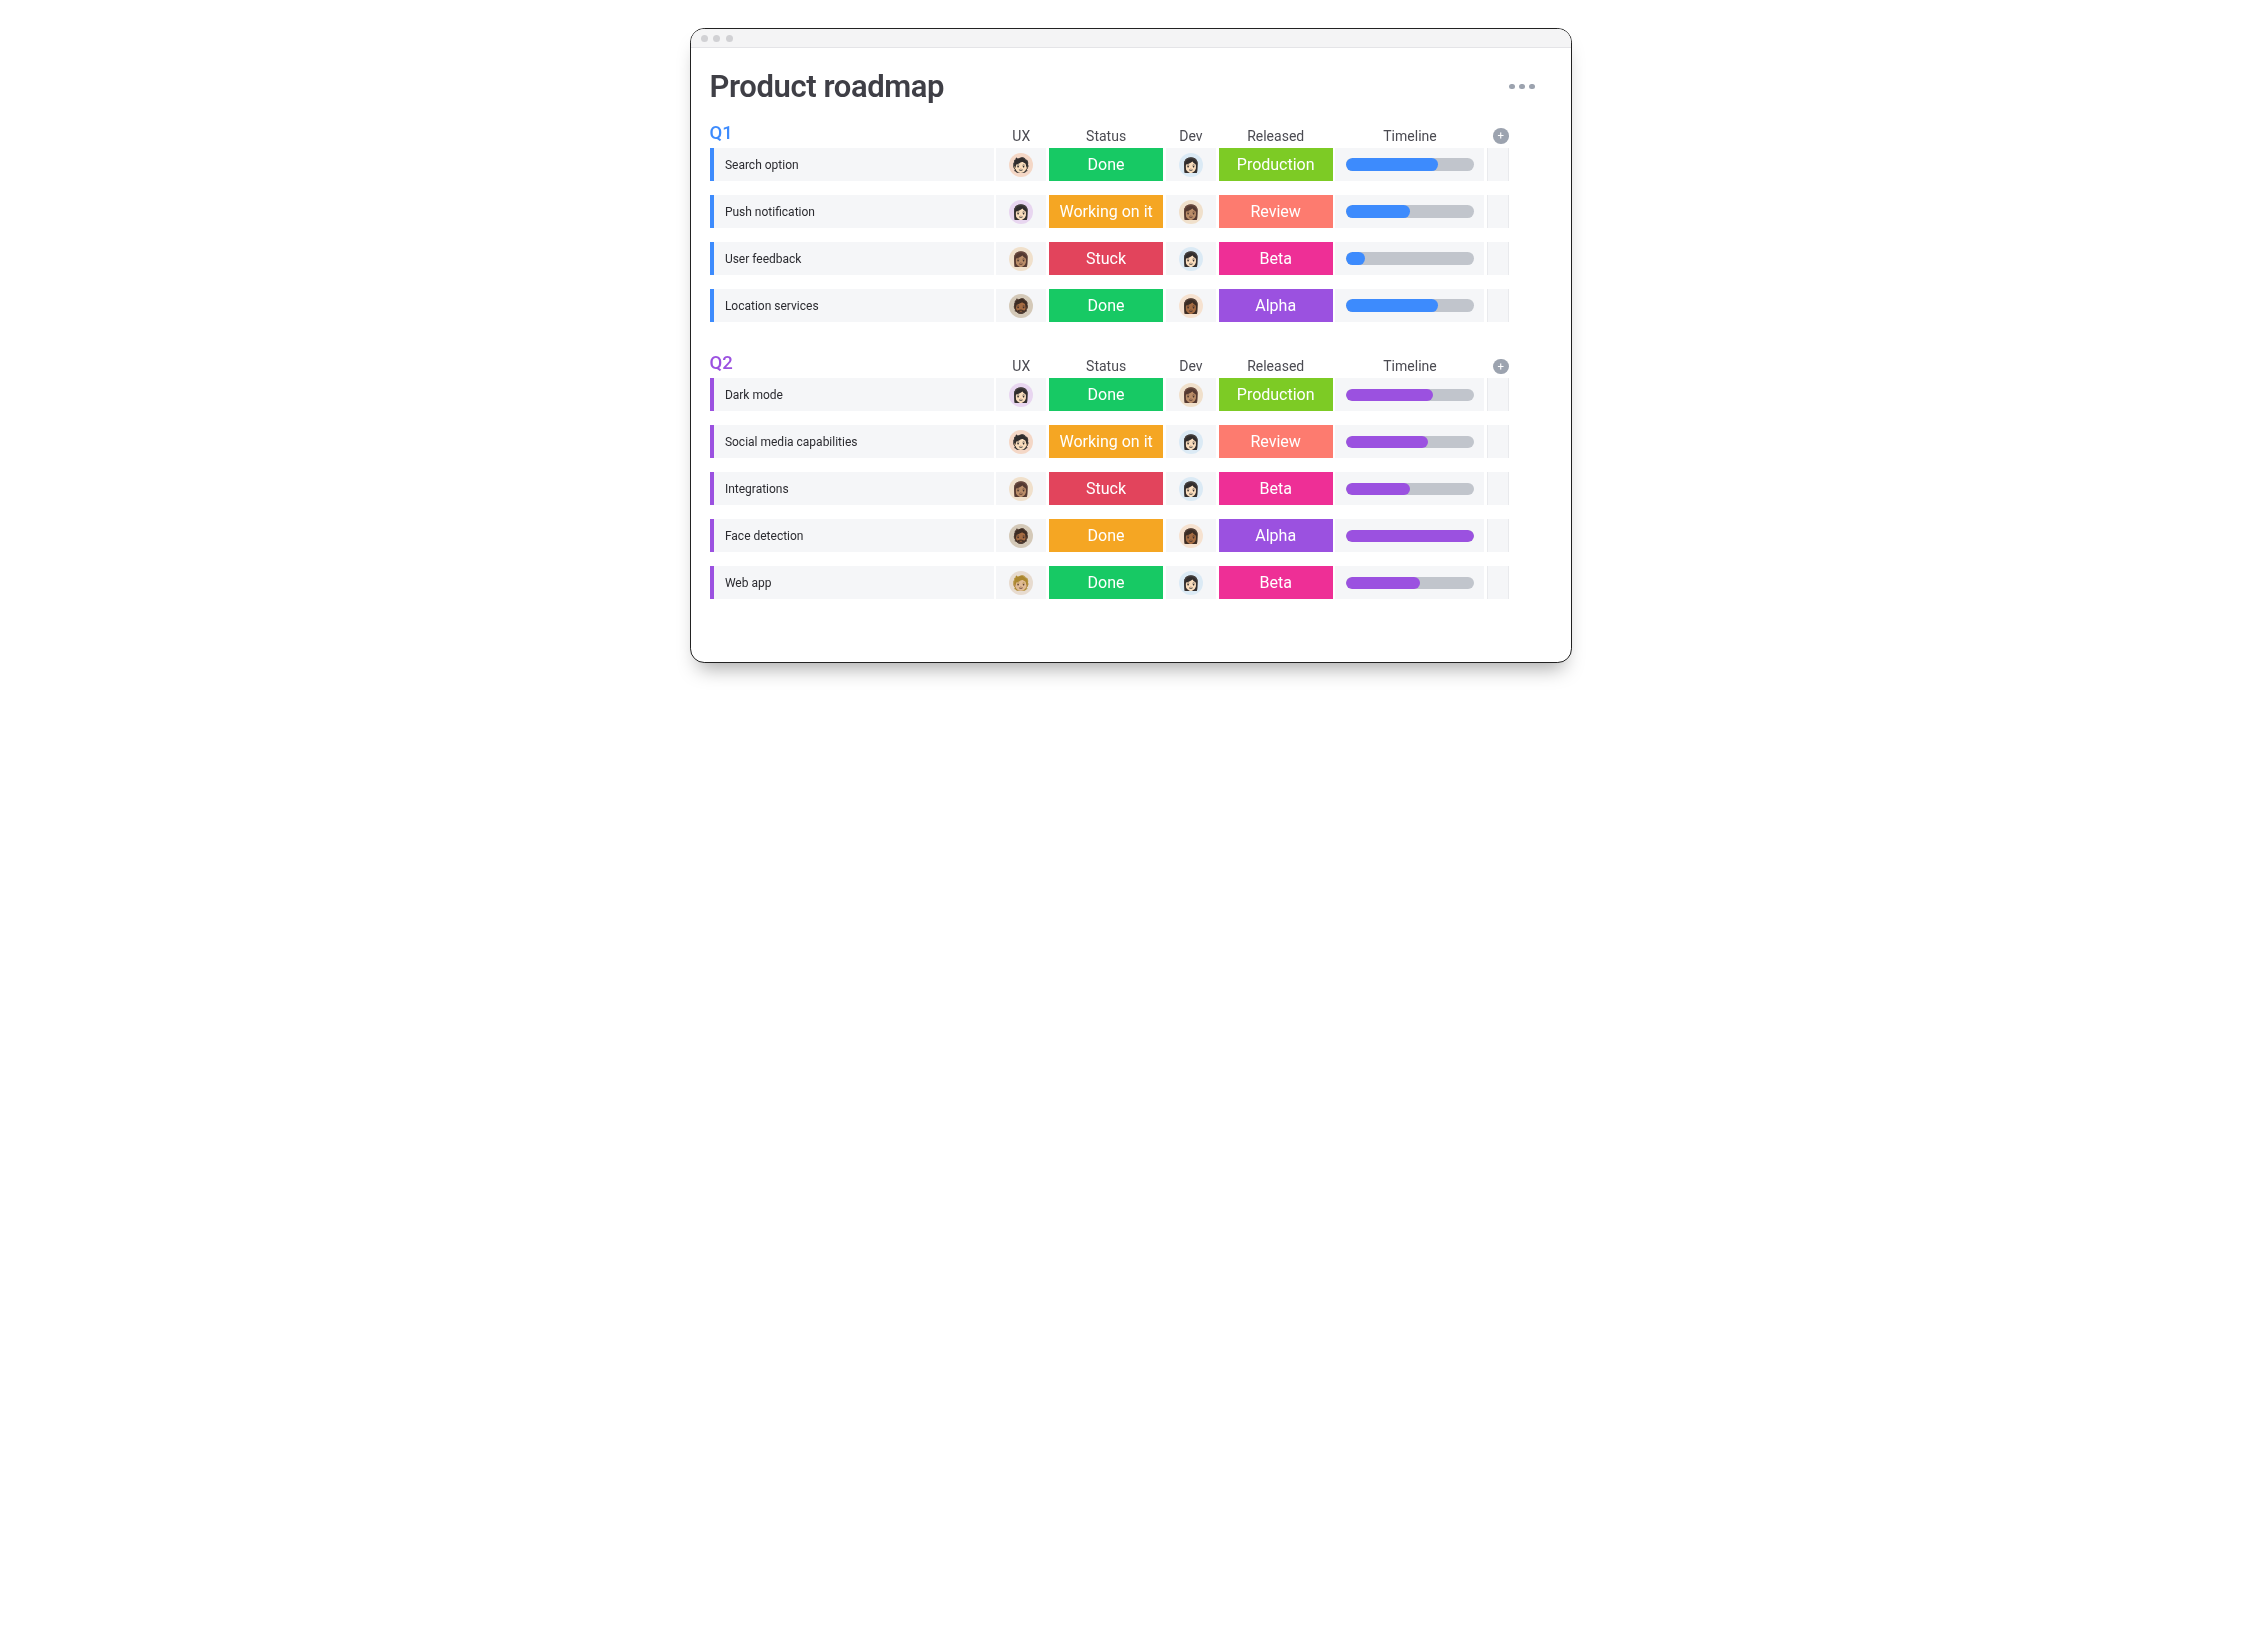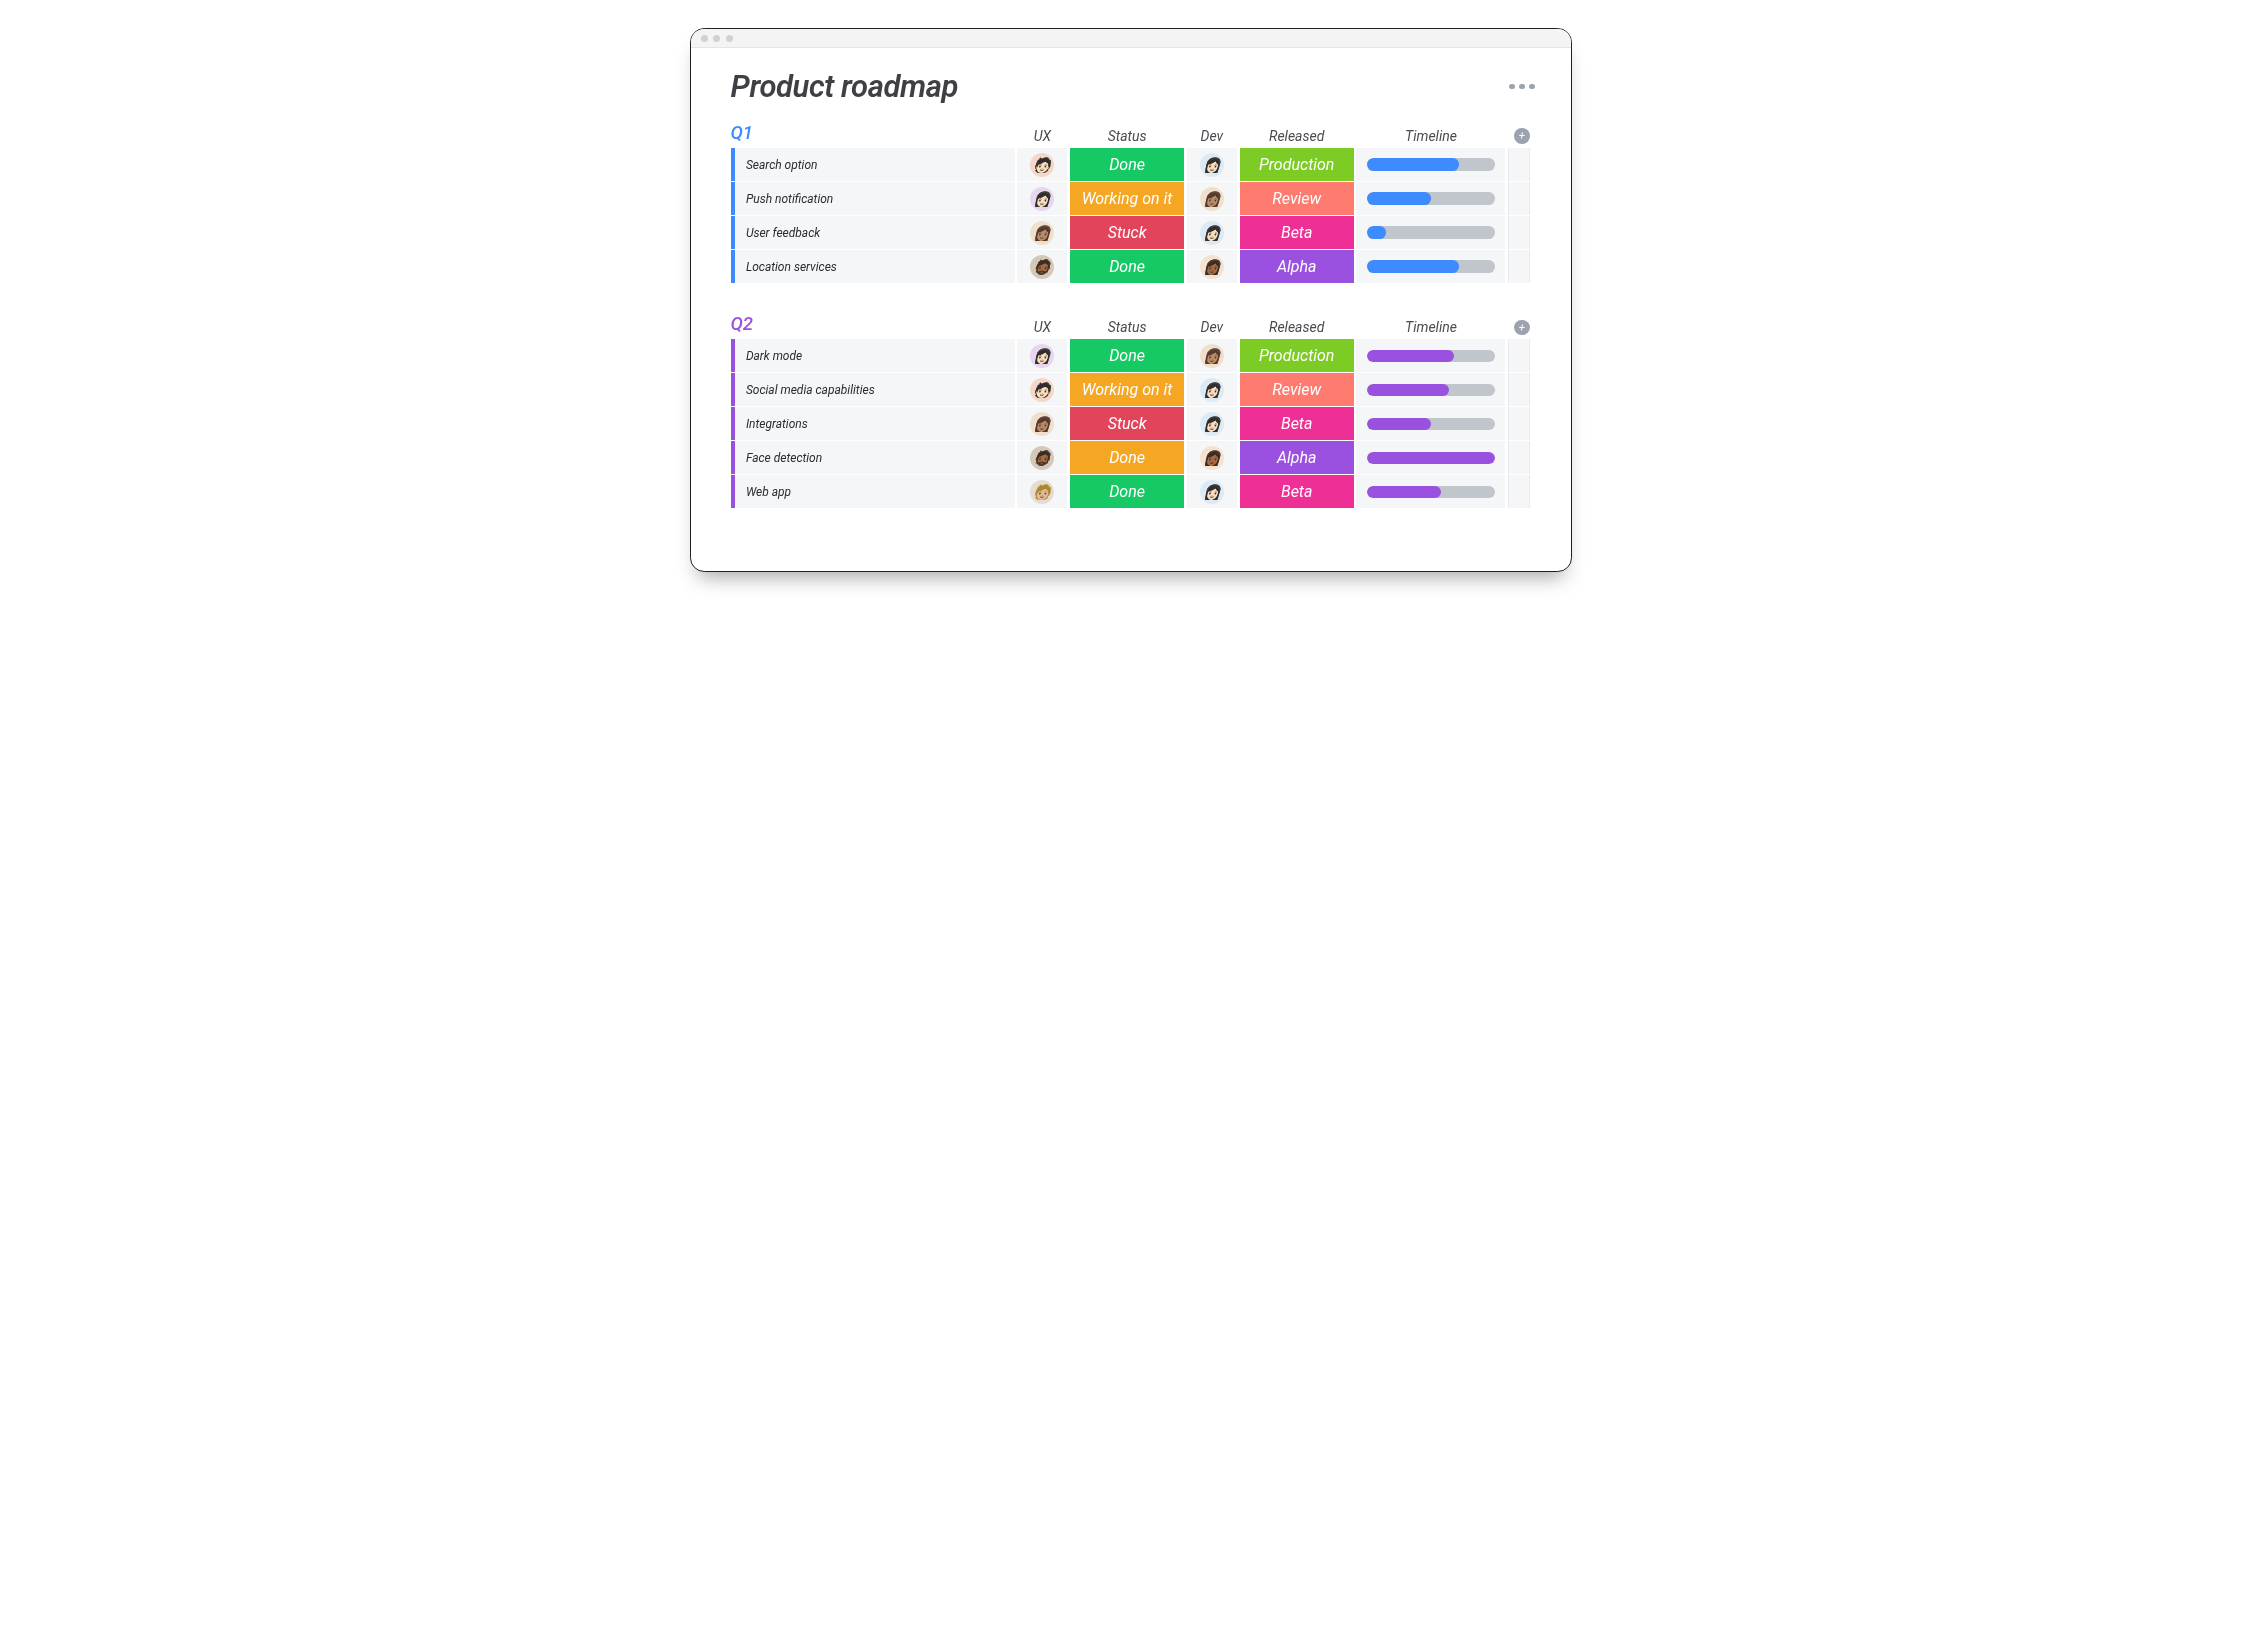--- a/index.html
+++ b/index.html
@@ -19,32 +19,32 @@
     box-shadow: 0 12.8px 20px -8.5px rgba(0,0,0,.35);
   }
   .titlebar {
     height:18.5px;
     background:#f4f4f5;
     border-bottom:0.7px solid #e4e4e7;
     display:flex; align-items:center; gap:5.7px;
     padding:0 10px;
   }
   .titlebar .dot { width:7.1px; height:7.1px; border-radius:50%; background:#d1d1d4; }
-  .content { padding: 20px 36px 33px 40px; font-style: italic; }
+  .content { padding: 20px 36px 33px 19px; }
   .page-head { display:flex; justify-content:space-between; align-items:center; margin-bottom:17px; }
   .page-title { font-size:31px; font-weight:600; color:#3f3f46; letter-spacing:-0.4px; }
   .more { display:flex; gap:4.3px; cursor:pointer; }
   .more span { width:5.7px; height:5.7px; border-radius:50%; background:#9ca3af; }
   .group { margin-bottom:30px; }
   .ghead { display:grid; grid-template-columns: 284px 50px 114px 50px 114px 149px 21.3px; align-items:end; column-gap:2.8px; padding-bottom:4.3px; }
   .gtitle { font-size:18.5px; font-weight:500; }
   .col-label { font-size:14px; color:#4b4b52; text-align:center; }
   .col-label.tl { text-align:center; }
   .plus { width:15.6px; height:15.6px; border-radius:50%; background:#9ca3af; color:#fff; display:flex; align-items:center; justify-content:center; font-size:11.4px; line-height:1; cursor:pointer; justify-self:end; }
-  .rows { display:flex; flex-direction:column; gap:1px; }
+  .rows { display:flex; flex-direction:column; gap:14px; }
   .row { display:grid; grid-template-columns: 284px 50px 114px 50px 114px 149px 21.3px; column-gap:2.8px; align-items:stretch; }
   .cell { height:33px; display:flex; align-items:center; }
   .name-cell { background:#f5f6f8; border-left:4.3px solid; padding-left:11.4px; font-size:12px; color:#2b2b30; cursor:pointer; }
   .avatar-cell { background:#f5f6f8; justify-content:center; }
   .avatar { width:24px; height:24px; border-radius:50%; display:flex; align-items:center; justify-content:center; font-size:14.2px; cursor:pointer; }
   .status-cell { color:#fff; justify-content:center; font-size:16px; cursor:pointer; }
   .timeline-cell { background:#f5f6f8; justify-content:center; }
   .bar { width:128px; height:12.8px; border-radius:6.4px; background:#c1c5cc; overflow:hidden; position:relative; cursor:pointer; }
   .bar-fill { position:absolute; top:0; bottom:0; border-radius:6.4px; }
   .end-cell { background:#f5f6f8; border-left:0.7px solid #e9eaed; border-right:0.7px solid #e9eaed; }

